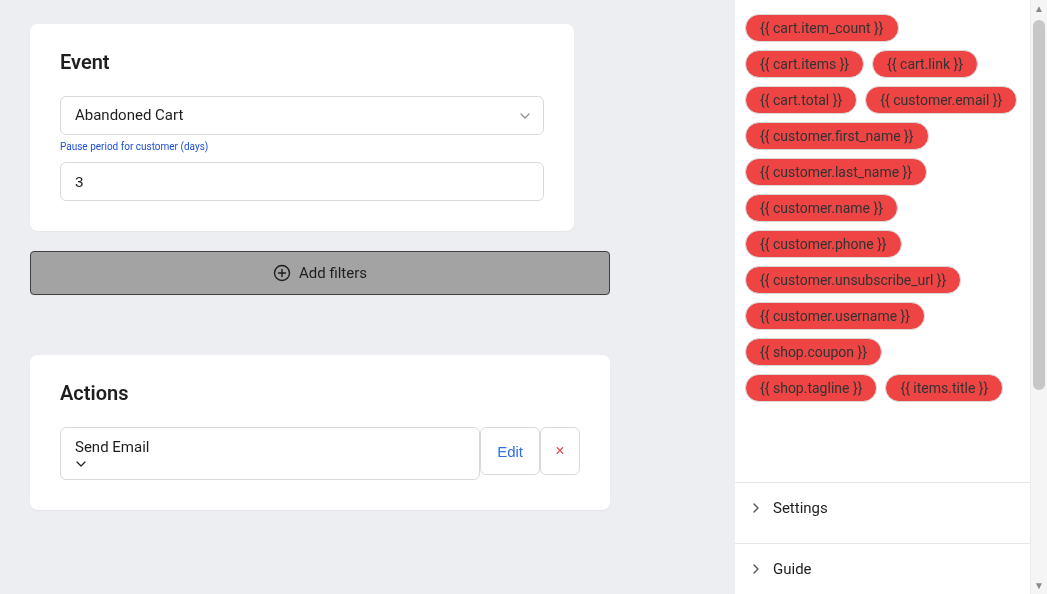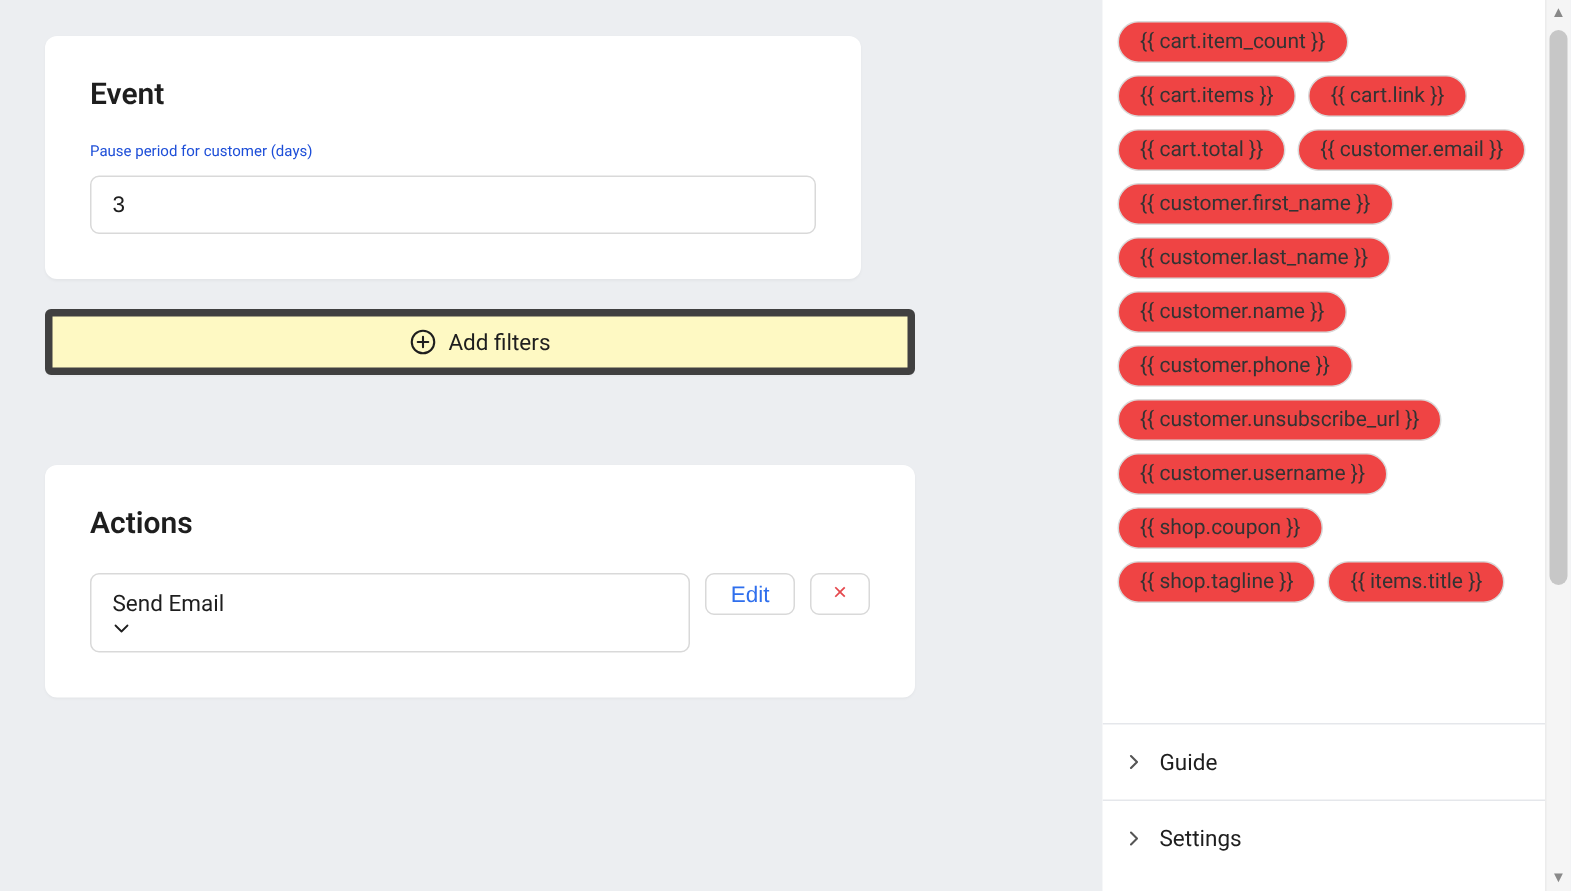--- a/index.html
+++ b/index.html
@@ -85,42 +85,41 @@
     outline: none;
   }
   .muted-help {
     font-size: 14px;
     color: #8a8f98;
     margin-top: 10px;
     line-height: 1.5;
   }
   .add-filters-bar {
     margin: 20px 0 0 0;
-    background: #fef9c3;
-    border: 5px solid #404040;
+    background: #a3a3a3;
+    border: 1px solid #404040;
     border-radius: 4px;
     height: 44px;
     display: flex;
     align-items: center;
     justify-content: center;
     gap: 8px;
     cursor: pointer;
     font-size: 15px;
     color: #1e1e1e;
     box-shadow: 0 1px 1px rgba(0,0,0,0.02);
     width: 580px;
   }
   .add-filters-bar svg { display:block; }
   .actions-card {
     margin-top: 60px;
     padding: 26px 30px 30px 30px;
   }
   .action-row {
     display: flex;
-    gap: 10px;
     align-items: stretch;
   }
   .action-select {
     flex: 1;
     position: relative;
     border: 1px solid #d9d9d9;
     border-radius: 6px;
     padding: 9px 36px 9px 14px;
     font-size: 15px;
     background: #fff;
@@ -130,21 +129,21 @@
   .btn {
     border: 1px solid #d9d9d9;
     background: #fff;
     border-radius: 6px;
     padding: 0 16px;
     font-size: 15px;
     cursor: pointer;
     display: flex;
     align-items: center;
     justify-content: center;
-    height: 28px;
+    height: 48px;
   }
   .btn-edit { color: #2f6fed; }
   .btn-del { color: #e5484d; width: 40px; padding: 0; font-size: 16px; }
   
   .chips-wrap {
     padding: 14px 10px 10px 10px;
     display: flex;
     flex-wrap: wrap;
     gap: 8px;
     align-content: flex-start;
@@ -198,20 +197,28 @@
   .scroll-arrow.bot { bottom: 0; }
 </style>
 </head>
 <body>
 
 <div class="left-col">
 
   <div class="card" style="width:544px;">
     <h2 class="card-title">Event</h2>
 
+    <div class="select-box">
+      <span>Abandoned Cart</span>
+      <span class="chev">
+        <svg width="12" height="12" viewBox="0 0 12 12">
+            <path d="M2 4l4 4 4-4" stroke="currentColor" stroke-width="1.2" fill="none" stroke-linecap="round" stroke-linejoin="round"></path>
+          </svg>
+      </span>
+    </div>
 
 
     <p class="field-label">Pause period for customer (days)</p>
 
     <input class="text-input" type="text" value="3" style="">
 
   </div>
 
   <div class="add-filters-bar">
     <span>
@@ -254,35 +261,35 @@
       <span class="chip">{{ customer.last_name }}</span>
       <span class="chip">{{ customer.name }}</span>
       <span class="chip">{{ customer.phone }}</span>
       <span class="chip">{{ customer.unsubscribe_url }}</span>
       <span class="chip">{{ customer.username }}</span>
       <span class="chip">{{ shop.coupon }}</span>
       <span class="chip">{{ shop.tagline }}</span>
       <span class="chip">{{ items.title }}</span>
     </div>
     <div style="flex:1"></div>
+    <div class="accordion" style="margin-bottom:10px;">
+      <span>
+        <svg width="10" height="10" viewBox="0 0 10 10">
+            <path d="M3 1l4 4-4 4" stroke="currentColor" stroke-width="1.4" fill="none" stroke-linecap="round" stroke-linejoin="round"></path>
+          </svg>
+      </span>
+      <span>Settings</span>
+    </div>
     <div class="accordion">
       <span>
         <svg width="10" height="10" viewBox="0 0 10 10">
             <path d="M3 1l4 4-4 4" stroke="currentColor" stroke-width="1.4" fill="none" stroke-linecap="round" stroke-linejoin="round"></path>
           </svg>
       </span>
       <span>Guide</span>
     </div>
-    <div class="accordion" style="margin-bottom:10px;">
-      <span>
-        <svg width="10" height="10" viewBox="0 0 10 10">
-            <path d="M3 1l4 4-4 4" stroke="currentColor" stroke-width="1.4" fill="none" stroke-linecap="round" stroke-linejoin="round"></path>
-          </svg>
-      </span>
-      <span>Settings</span>
-    </div>
   </div>
   <div class="scrollbar">
     <div class="scroll-arrow top">▲</div>
     <div class="scroll-thumb"></div>
     <div class="scroll-arrow bot">▼</div>
   </div>
 </div>
 
 </body></html>

